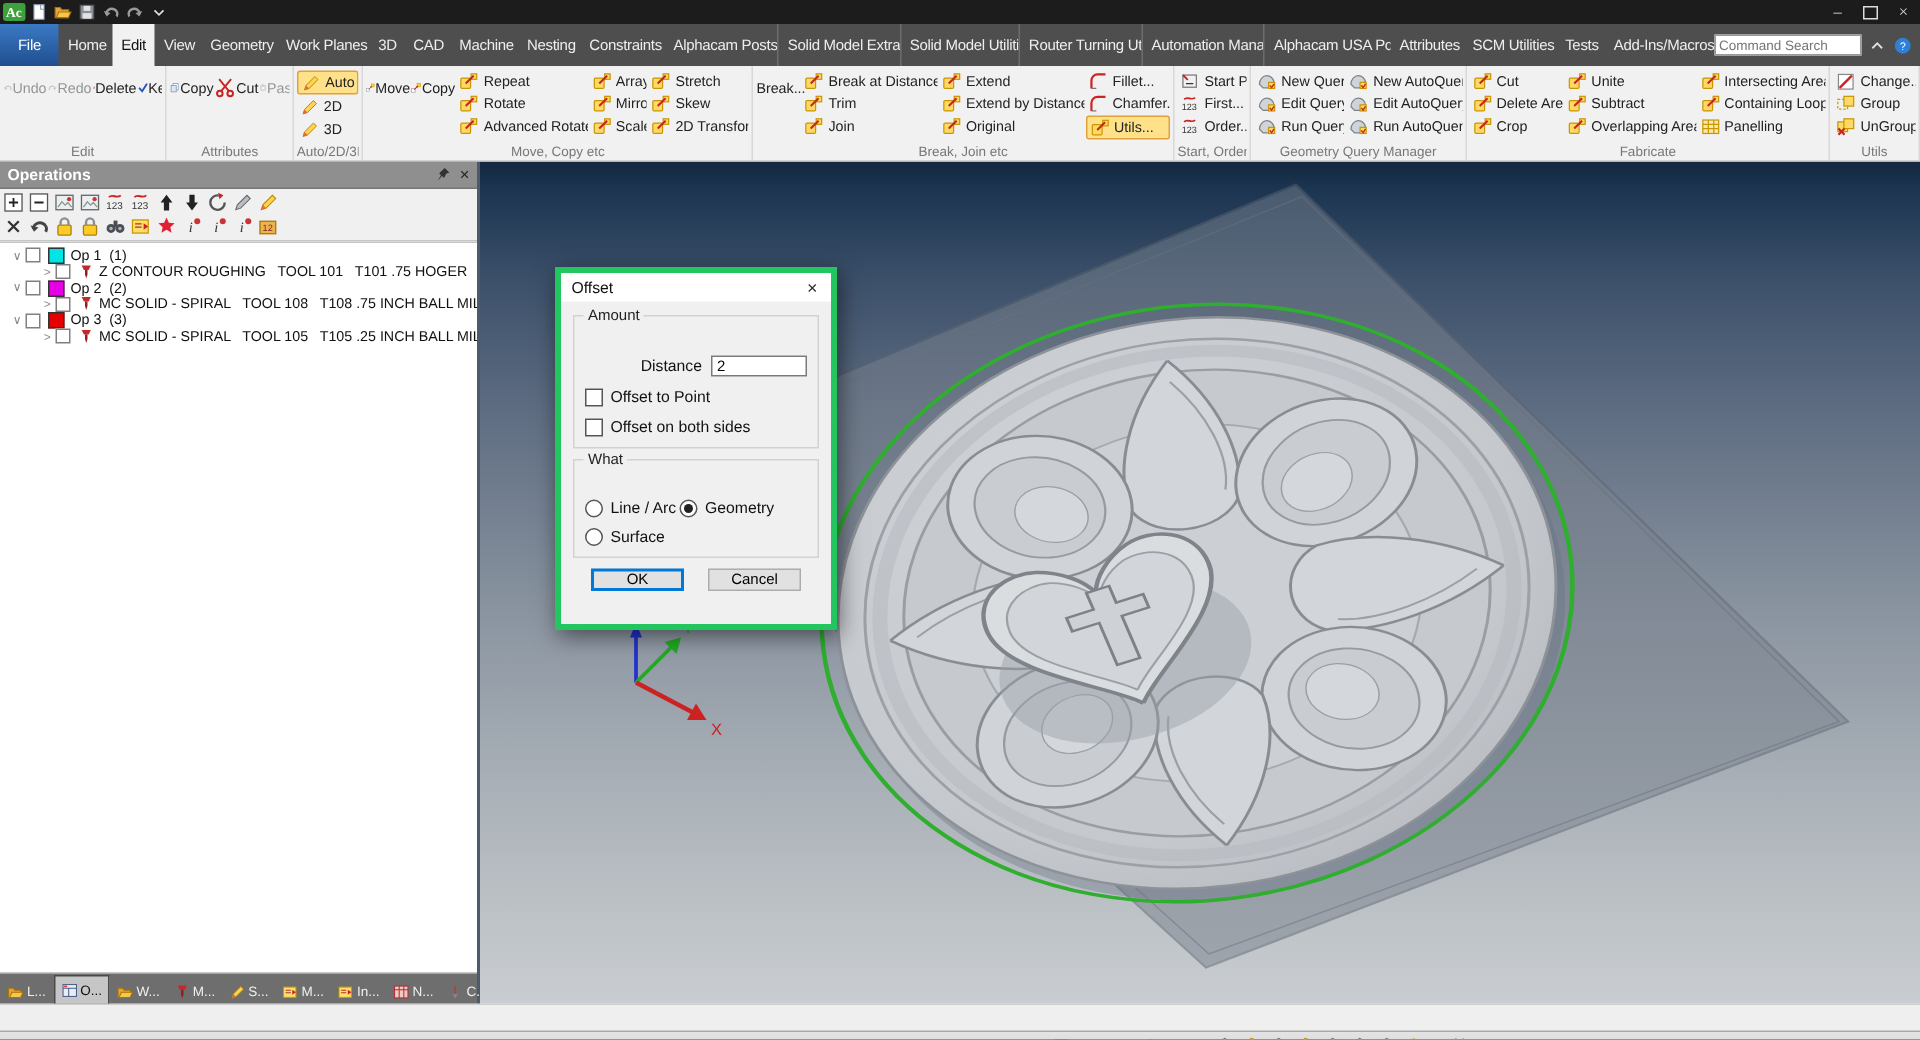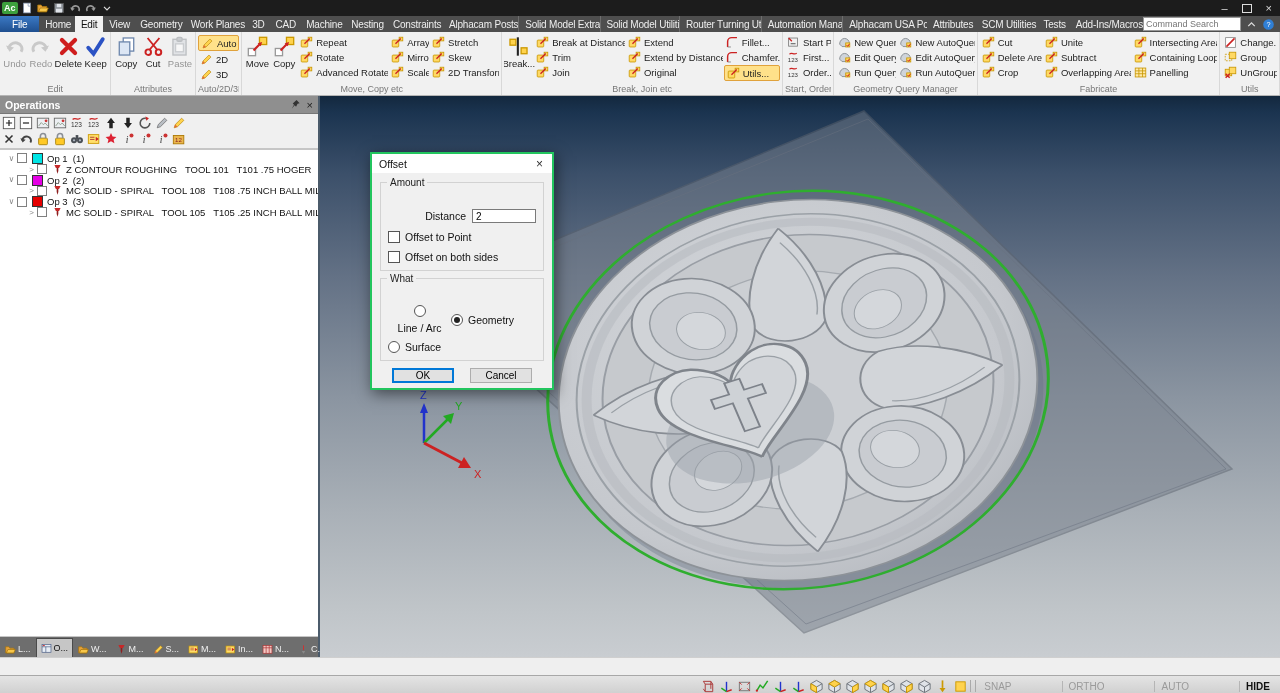--- a/index.html
+++ b/index.html
@@ -1,42 +1,42 @@
 <!DOCTYPE html>
 <html><head>
 <meta charset="utf-8">
 <style>
   html,body{margin:0;padding:0;background:#222;}
   .window{position:relative;width:1280px;height:693px;overflow:hidden;background:#f0f0f0;
     font-family:"Liberation Sans",sans-serif;-webkit-font-smoothing:antialiased;}
   
-  .titlebar{height:16px;background:#1c1c1c;display:flex;align-items:center;color:#fff;font-size:10px;position:relative;}
+  .titlebar{height:16px;background:#1c1c1c;display:flex;align-items:center;color:#fff;font-size:10px;position:relative;font-family:Liberation Serif, serif;}
   .applogo{display:inline-block;background:#3da03d;color:#fff;font-weight:bold;font-size:9px;
     padding:1px 2px;margin:0 3px 0 2px;border-radius:2px;line-height:10px;}
   .qa{display:flex;align-items:center;gap:4px;}
   .qa .ic{width:12px;height:12px;display:inline-block;}
   .wtitle{position:absolute;left:0;right:0;text-align:center;color:#eee;font-size:10px;pointer-events:none;}
   .winbtns{margin-left:auto;display:flex;align-items:center;gap:14px;padding-right:8px;z-index:2;}
   .winbtns span{color:#ddd;font-size:11px;line-height:11px;}
   .wb-max{width:8px;height:7px;border:1px solid #ddd;display:inline-block;}
   
-  .tabbar{height:16px;background:#4e4e4e;display:flex;align-items:stretch;font-size:10px;color:#eee;min-width:0;}
+  .tabbar{height:28px;background:#4e4e4e;display:flex;align-items:stretch;font-size:10px;color:#eee;min-width:0;}
   .tab{padding:0 6px;display:flex;align-items:center;white-space:nowrap;overflow:hidden;min-width:0;flex-shrink:1;letter-spacing:-0.2px;}
   .tab.file{background:linear-gradient(#3b79c4,#1f4f8f);color:#fff;padding:0 12px;flex-shrink:0;}
   .tab.active{background:#f1f1f1;color:#111;flex-shrink:0;}
   .tab.sep{border-left:1px solid #6d6d6d;}
   .tabbar-right{margin-left:auto;display:flex;align-items:center;gap:4px;padding-right:5px;flex-shrink:0;}
   .cmdsearch{width:92px;height:12px;font-size:9px;border:1px solid #999;background:#fff;color:#333;padding:0 2px;font-family:"Liberation Sans",sans-serif;}
   .tb-ic{width:13px;height:13px;display:inline-block;}
   
   .ribbon{height:63px;background:#f1f1f1;border-bottom:1px solid #b5b5b5;display:flex;overflow:hidden;}
   .rgroup{display:flex;flex-direction:column;border-right:1px solid #d8d8d8;padding:1px 2px 0;min-width:0;overflow:hidden;flex-shrink:1;}
   .rgroup-items{flex:1;display:flex;align-items:flex-start;gap:1px;min-width:0;overflow:hidden;}
   .rgroup-label{font-size:9px;color:#777;text-align:center;height:12px;line-height:12px;white-space:nowrap;overflow:hidden;}
-  .rlarge{width:29px;display:flex;flex-direction:column;align-items:center;font-size:9.5px;color:#222;padding-top:3px;white-space:nowrap;}
+  .rlarge{width:29px;display:flex;flex-direction:row;align-items:center;font-size:9.5px;color:#222;padding-top:3px;white-space:nowrap;}
   .rlarge .ric{width:21px;height:21px;}
   .rlarge.disabled{opacity:.45;}
   .rlarge .lbl{margin-top:1px;}
   .rstack{display:flex;flex-direction:column;gap:1px;padding-top:2px;min-width:0;}
   .rsmall{display:flex;align-items:center;gap:3px;font-size:9.5px;height:14px;padding:0 2px;color:#222;white-space:nowrap;overflow:hidden;}
   .rsmall .ric{width:13px;height:13px;flex-shrink:0;}
   .rsmall.hl{background:#ffe18a;border:1px solid #e0a23c;border-radius:2px;}
   .ric svg,.ic svg,.tb-ic svg{width:100%;height:100%;display:block;}
   
   .main{display:flex;height:561px;}
@@ -65,40 +65,40 @@
   .promptbar{height:17px;background:#efefef;border-top:1px solid #cfcfcf;}
   .statusbar{height:20px;background:linear-gradient(#e4e4e4,#cdcdcd);border-top:1px solid #a8a8a8;display:flex;align-items:center;font-size:10px;color:#555;}
   .st-icons{margin-left:auto;display:flex;align-items:center;gap:3px;}
   .st-icons .ic{width:15px;height:15px;display:inline-block;}
   .st-sep{width:1px;height:12px;background:#aaa;margin:0 2px;}
   .st-toggles{display:flex;align-items:center;margin-right:4px;gap:44px;}
   .sttog{padding:0 6px;color:#9a9a9a;font-size:10px;border-left:1px solid #b5b5b5;}
   .sttog:first-child{border-left:none;}
   .sttog.on{color:#111;font-weight:bold;}
   
-  .dialog{position:absolute;left:370px;top:152px;width:180px;height:234px;background:#f0f0f0;
-    border:2px solid #22c55e;box-shadow:2px 4px 14px rgba(0,0,0,.5);font-size:10.5px;color:#111;z-index:10;}
+  .dialog{position:absolute;left:370px;top:178px;width:180px;height:234px;background:#f0f0f0;
+    border:4px solid #22c55e;box-shadow:2px 4px 14px rgba(0,0,0,.5);font-size:10.5px;color:#111;z-index:10;}
   .dtitle{height:19px;background:#fff;display:flex;align-items:center;padding:0 7px;font-size:10.5px;}
   .dclose{margin-left:auto;font-size:12px;color:#333;padding:0 2px;}
   .dbody{padding:2px 8px 0;}
   .groupbox{border:1px solid #d2d2d2;position:relative;padding:26px 7px 7px;margin-top:7px;}
   .gblabel{position:absolute;top:-6px;left:6px;background:#f0f0f0;padding:0 3px;font-size:10px;color:#222;}
   .drow{display:flex;justify-content:flex-end;align-items:center;gap:6px;}
   .dinput{width:56px;height:12px;border:1px solid #7a7a7a;background:#fff;font-size:10px;padding:0 3px;font-family:"Liberation Sans",sans-serif;}
   .cbrow{display:flex;align-items:center;gap:5px;margin-top:8px;}
   .cb{width:10px;height:10px;border:1px solid #555;background:#fff;display:flex;align-items:center;justify-content:center;font-size:10px;line-height:1;color:#111;flex-shrink:0;}
   .cb.checked::after{content:"✓";}
   .cbrow.disabled .cb{border-color:#a5a5a5;color:#a5a5a5;}
   .cbrow.disabled span.lb{color:#a5a5a5;}
   .rbrow{display:flex;align-items:center;gap:5px;}
   .rb{width:10px;height:10px;border:1px solid #555;border-radius:50%;background:#fff;position:relative;flex-shrink:0;}
   .rb.sel::after{content:"";position:absolute;inset:2px;border-radius:50%;background:#222;}
   .what-grid{display:flex;flex-direction:column;gap:7px;}
   .what-r1{display:flex;gap:0;}
-  .what-r1 .rbrow:first-child{width:63px;flex-direction:column;}
+  .what-r1 .rbrow:first-child{width:63px;}
   .red-box{border:3px solid #dd1111;margin:7px -3px 0;padding:1px 7px 8px;}
   .dbuttons{display:flex;justify-content:center;gap:16px;margin-top:7px;}
   .btn{width:62px;height:15px;background:#e1e1e1;border:1px solid #adadad;font-size:10px;display:flex;align-items:center;justify-content:center;box-sizing:border-box;font-family:"Liberation Sans",sans-serif;}
   .btn.focus{border:2px solid #0078d7;}
 </style>
 </head>
 <body>
 
 <div class="window">
 

